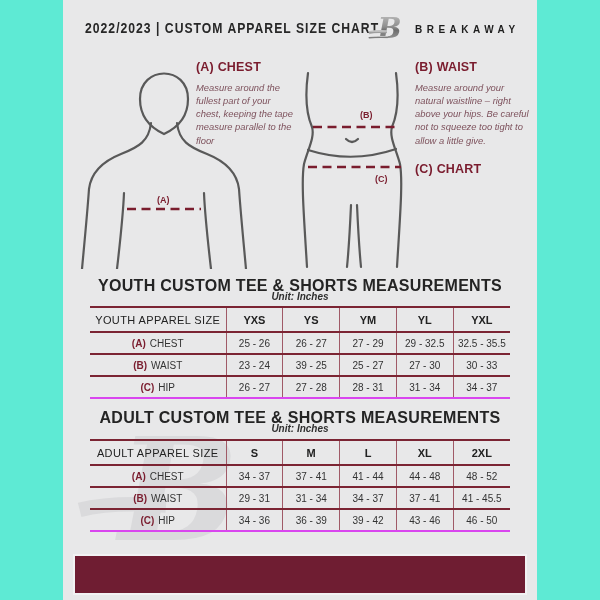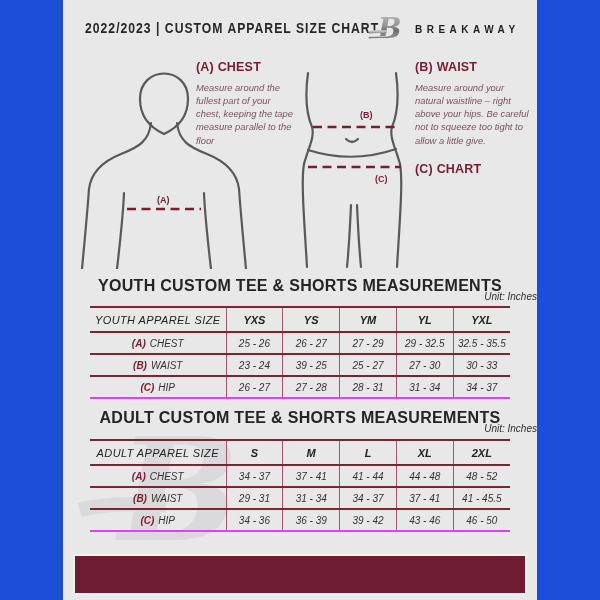--- a/index.html
+++ b/index.html
@@ -1,16 +1,16 @@
 <!DOCTYPE html>
 <html><head>
 <meta charset="utf-8">
 <style>
   html,body{margin:0;padding:0;background:#000;}
-  .stage{position:relative;width:600px;height:600px;background:#1d4ed8;overflow:hidden;
+  .stage{position:relative;width:600px;height:600px;background:#5eead4;overflow:hidden;
          font-family:"Liberation Sans", sans-serif;}
   .page{position:absolute;left:63px;top:0;width:474px;height:600px;background:#e8e8e9;}
 
   
   .hdr-title{position:absolute;left:22px;top:20px;font-size:14.5px;font-weight:bold;
     color:#272727;letter-spacing:1.2px;white-space:nowrap;display:inline-block;
     transform:scaleX(.84);transform-origin:left center;}
   .brand{position:absolute;left:303px;top:11px;display:flex;align-items:center;gap:9px;}
   .brand-name{font-size:10px;font-weight:bold;letter-spacing:4.5px;color:#1e1e1e;}
 
@@ -25,31 +25,31 @@
   .blk{position:absolute;}
   .blk h3{margin:0 0 7px 0;font-size:12.5px;font-weight:bold;color:#7a1c2e;letter-spacing:.2px;}
   .blk p{margin:0;font-size:9.4px;font-style:italic;font-weight:500;color:#7d515c;line-height:1.4;}
   .blk-chest{left:133px;top:60px;width:102px;}
   .blk-waist{left:352px;top:60px;width:116px;}
   .blk-hips{left:352px;top:162px;width:116px;}
 
   
   .sec-title{position:absolute;left:0;width:474px;text-align:center;font-size:16px;
     font-weight:bold;color:#242424;letter-spacing:.3px;}
-  .sec-unit{position:absolute;left:0;width:474px;text-align:right;font-size:10px;
-    font-style:italic;font-weight:normal;color:#2e2e2e;}
+  .sec-unit{position:absolute;left:0;width:474px;text-align:center;font-size:10px;
+    font-style:italic;font-weight:bold;color:#2e2e2e;}
   .youth-title{top:277px;} .youth-unit{top:291px;}
   .adult-title{top:409px;} .adult-unit{top:423px;}
 
   table.size{position:absolute;left:27px;width:420px;border-collapse:collapse;
     table-layout:fixed;z-index:2;}
   table.youth{top:306px;} table.adult{top:439px;}
   table.size col.c0{width:136px;}
   table.size col.cv{width:56.8px;}
-  table.size tr{height:22px;font-style:italic;} table.size tr.hdr{height:25px;}
+  table.size tr{height:22px;} table.size tr.hdr{height:25px;}
   table.size td{border-top:2px solid #7b2433;padding:0;font-size:10px;color:#333;
     text-align:center;background:transparent;}
   table.size tr:last-child td{border-bottom:2px solid #d946ef;}
   table.size td + td{border-left:1.6px solid #a05a67;}
   td.lbl{text-align:left;padding-left:12px;font-size:10.2px;letter-spacing:.4px;color:#3a3a3a;}
   tr.hdr td{font-weight:bold;font-size:11px;color:#222;}
   tr.hdr td.lbl{font-weight:normal;}
   td.rowlbl{text-align:left;padding-left:12px;font-size:10.8px;color:#333;}
   .key{color:#7a1c2e;font-weight:bold;margin-right:4px;}
 

